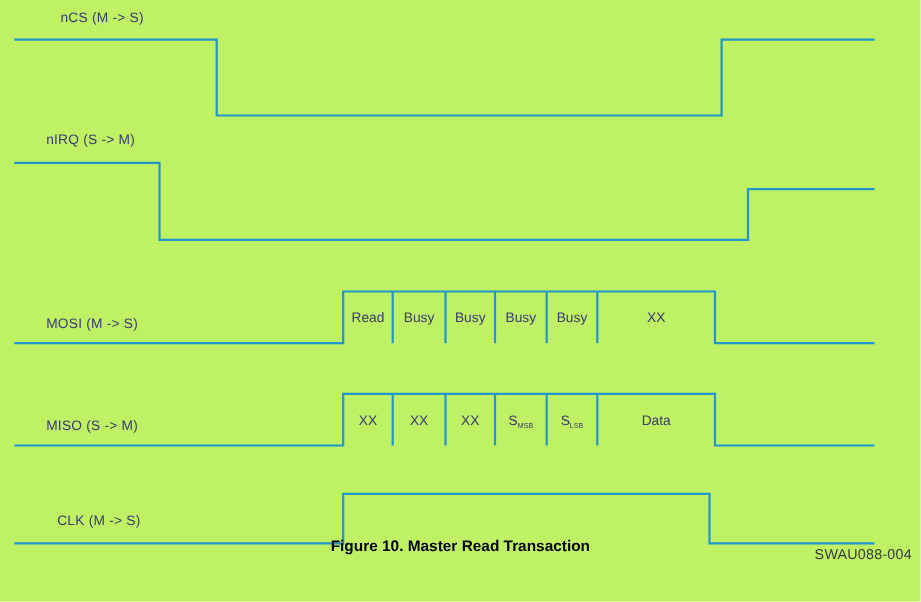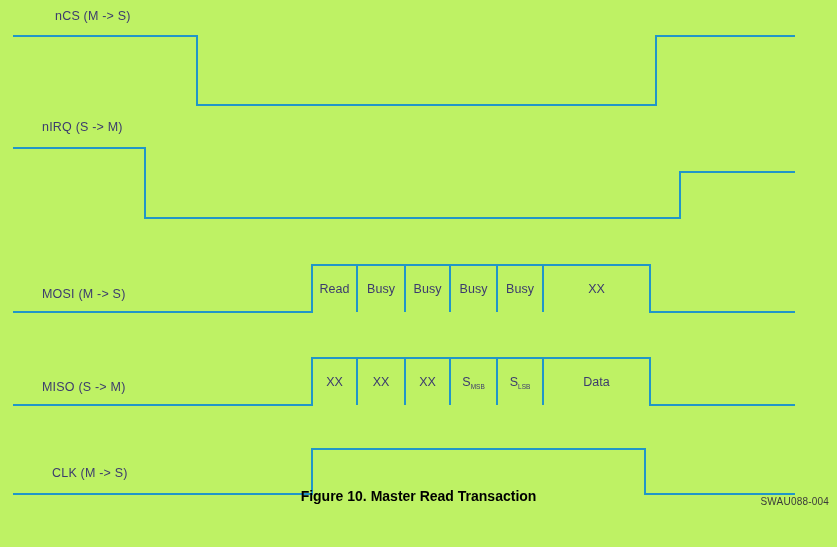--- a/index.html
+++ b/index.html
@@ -49,21 +49,21 @@
     stroke-linejoin: miter;
   }
   .divider {
     stroke: #2196c8;
     stroke-width: 2;
   }
   .doc-id {
     position: absolute;
     right: 8px;
     top: 496px;
-    font-size: 10px;
+    font-size: 13px;
     color: #3a3a3a;
     font-family: "Liberation Sans", sans-serif;
     letter-spacing: 0.2px;
     white-space: nowrap;
   }
   .caption {
     position: absolute;
     left: 0;
     top: 488px;
     width: 837px;

